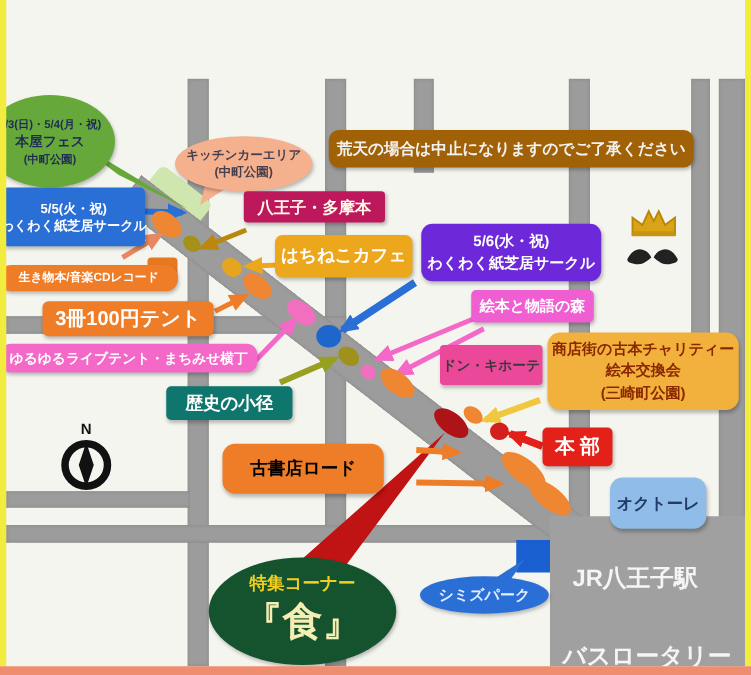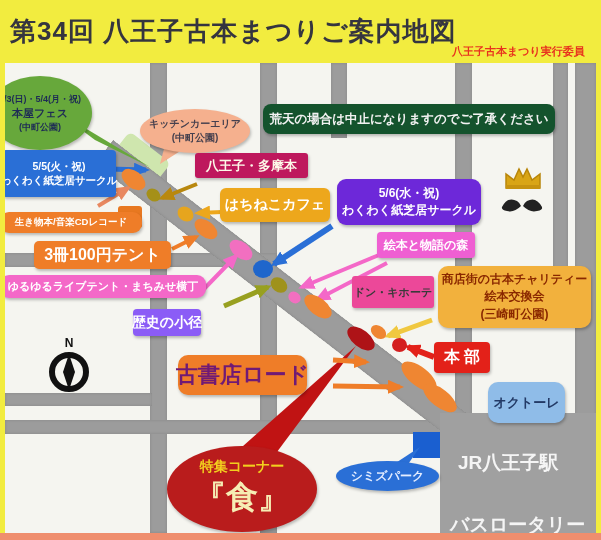--- a/index.html
+++ b/index.html
@@ -130,21 +130,21 @@
     <span>5/3(日)・5/4(月・祝)</span>
     <span style="font-size:11px">本屋フェス</span>
     <span>(中町公園)</span>
   </div>
 
   <div class="lbl" style="left:140px;top:109px;width:110px;height:44px;background:#f5b08e;border-radius:50%;color:#46404e;font-size:10px">
     <span>キッチンカーエリア</span>
     <span>(中町公園)</span>
   </div>
 
-  <div class="lbl" style="left:263px;top:104px;width:292px;height:30px;background:#14532d;border-radius:8px;color:#f2f2f2;font-size:12.5px">
+  <div class="lbl" style="left:263px;top:104px;width:292px;height:30px;background:#a16207;border-radius:8px;color:#f2f2f2;font-size:12.5px">
     <span>荒天の場合は中止になりますのでご了承ください</span>
   </div>
 
   <div class="lbl" style="left:2px;top:150px;width:114px;height:47px;background:#2a6fd6;border-radius:4px;color:#fff;font-size:10.5px">
     <span>5/5(火・祝)</span>
     <span>わくわく紙芝居サークル</span>
   </div>
 
   <div class="lbl" style="left:195px;top:153px;width:113px;height:25px;background:#be185d;border-radius:3px;color:#fdf8e8;font-size:13px">
     <span>八王子・多摩本</span>
@@ -168,21 +168,21 @@
   </div>
 
   <div class="lbl" style="left:34px;top:241px;width:137px;height:28px;background:#ef7d28;border-radius:5px;color:#fff;font-size:16px">
     <span>3冊100円テント</span>
   </div>
 
   <div class="lbl" style="left:0;top:275px;width:206px;height:23px;background:#f468c8;border-radius:9px;color:#fff;font-size:11px">
     <span>ゆるゆるライブテント・まちみせ横丁</span>
   </div>
 
-  <div class="lbl" style="left:133px;top:309px;width:68px;height:27px;background:#8b5cf6;border-radius:4px;color:#fff;font-size:14px">
+  <div class="lbl" style="left:133px;top:309px;width:101px;height:27px;background:#0f766e;border-radius:4px;color:#fff;font-size:14px">
     <span>歴史の小径</span>
   </div>
 
   <div class="lbl" style="left:352px;top:276px;width:82px;height:32px;background:#ec4899;border-radius:3px;color:#3a3a3a;font-size:11px">
     <span>ドン・キホーテ</span>
   </div>
 
   <div class="lbl" style="left:438px;top:266px;width:153px;height:62px;background:#f2b13d;border-radius:10px;color:#8a2800;font-size:12px;line-height:1.45">
     <span>商店街の古本チャリティー</span>
     <span>絵本交換会</span>
@@ -190,25 +190,25 @@
   </div>
 
   <div class="lbl" style="left:434px;top:342px;width:56px;height:31px;background:#e32119;border-radius:4px;color:#fff;font-size:16px;letter-spacing:4px">
     <span style="padding-left:4px">本部</span>
   </div>
 
   <div class="lbl" style="left:488px;top:382px;width:77px;height:41px;background:#8fbce8;border-radius:10px;color:#233a66;font-size:13px">
     <span>オクトーレ</span>
   </div>
 
-  <div class="lbl" style="left:178px;top:355px;width:129px;height:40px;background:#ef7d28;border-radius:10px;color:#701a75;font-size:22px">
+  <div class="lbl" style="left:178px;top:355px;width:129px;height:40px;background:#ef7d28;border-radius:10px;color:#000000;font-size:14px">
     <span>古書店ロード</span>
   </div>
 
-  <div class="lbl" style="left:167px;top:446px;width:150px;height:86px;background:#b91c1c;border-radius:50%">
+  <div class="lbl" style="left:167px;top:446px;width:150px;height:86px;background:#14532d;border-radius:50%">
     <span style="color:#f2cf1e;font-size:14px">特集コーナー</span>
     <span style="color:#f6edb4;font-size:32px">『食』</span>
   </div>
 
   <div class="lbl" style="left:336px;top:461px;width:103px;height:30px;background:#2a6fd6;border-radius:50%;color:#e4edff;font-size:12px">
     <span>シミズパーク</span>
   </div>
 
   <span class="station-text" style="left:458px;top:450px">JR八王子駅</span>
   <span class="station-text" style="left:450px;top:512px">バスロータリー</span>
@@ -223,19 +223,15 @@
 
   <svg class="icon" style="left:503px;top:166px" width="40" height="26" viewBox="0 0 40 26">
     <path d="M3,22 L3,8 L11,14 L16,3 L20,11 L24,3 L29,14 L37,8 L37,22 Z" fill="#d9a516" stroke="#b8860b" stroke-width="1.5"></path>
     <rect x="3" y="19" width="34" height="4" fill="#c79310"></rect>
   </svg>
   <svg class="icon" style="left:500px;top:194px" width="44" height="22" viewBox="0 0 44 22">
     <path d="M2,13 Q8,2 17,7 Q20,9 21,12 Q14,19 7,17 Q1,16 2,13 Z" fill="#222"></path>
     <path d="M42,13 Q36,2 27,7 Q24,9 23,12 Q30,19 37,17 Q43,16 42,13 Z" fill="#222"></path>
   </svg>
 
-  <div id="header" class="abs">
-    <span class="abs" id="title">第34回 八王子古本まつりご案内地図</span>
-    <span class="abs" id="credit">八王子古本まつり実行委員</span>
-  </div>
   <div id="bottomstrip" class="abs"></div>
 
 </div>
 
 </body></html>

